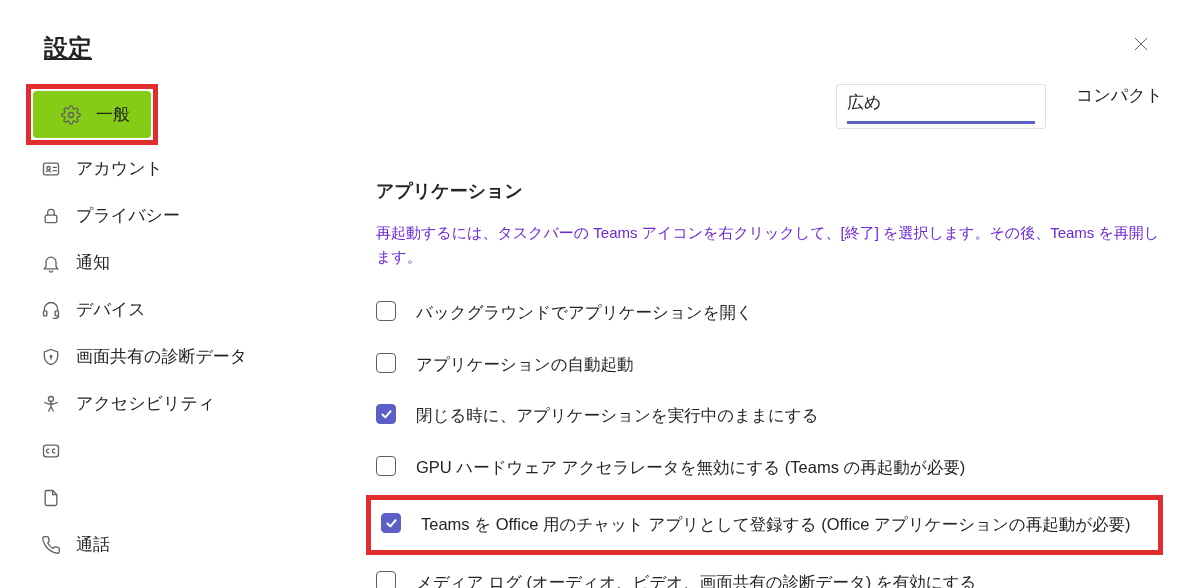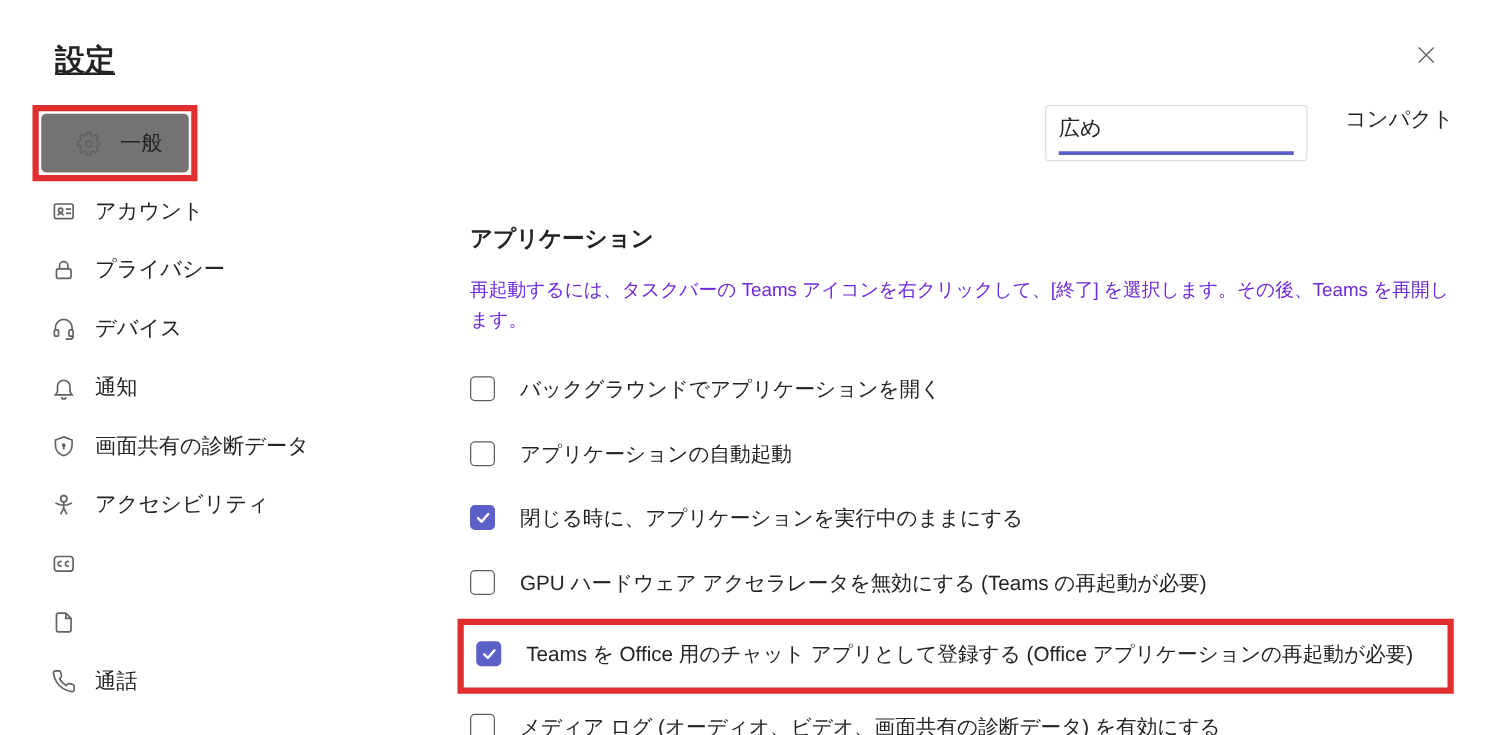--- a/index.html
+++ b/index.html
@@ -41,21 +41,21 @@
       display: flex;
       align-items: center;
       height: 47px;
       padding: 0 12px;
       border-radius: 4px;
       cursor: pointer;
       color: #252423;
       font-size: 17px;
     }
     .side-item.active {
-      background: #737373;
+      background: #84cc16;
       padding-left: 27px;
     }
     .side-item .icon {
       width: 22px;
       height: 22px;
       display: flex;
       align-items: center;
       justify-content: center;
       margin-right: 14px;
       color: #616161;
@@ -195,35 +195,35 @@
           <svg width="20" height="20" viewBox="0 0 24 24" fill="none" stroke="currentColor" stroke-width="1.6">
             <rect x="5" y="11" width="14" height="9" rx="2"></rect>
             <path d="M8 11V8a4 4 0 0 1 8 0v3"></path>
           </svg>
         </span>
         <span>プライバシー</span>
       </div>
       <div class="side-item">
         <span class="icon">
           <svg width="20" height="20" viewBox="0 0 24 24" fill="none" stroke="currentColor" stroke-width="1.6">
+            <path d="M18 16v-5a6 6 0 1 0-12 0v5l-2 3h16l-2-3zM10 21a2 2 0 0 0 4 0"></path>
+          </svg>
+        </span>
+        <span>通知</span>
+      </div>
+      <div class="side-item">
+        <span class="icon">
+          <svg width="20" height="20" viewBox="0 0 24 24" fill="none" stroke="currentColor" stroke-width="1.6">
             <path d="M4 13v-2a8 8 0 0 1 16 0v2"></path>
             <rect x="3" y="13" width="4" height="6" rx="1"></rect>
             <rect x="17" y="13" width="4" height="6" rx="1"></rect>
             <path d="M21 19a3 3 0 0 1-3 3h-4"></path>
           </svg>
         </span>
         <span>デバイス</span>
-      </div>
-      <div class="side-item">
-        <span class="icon">
-          <svg width="20" height="20" viewBox="0 0 24 24" fill="none" stroke="currentColor" stroke-width="1.6">
-            <path d="M18 16v-5a6 6 0 1 0-12 0v5l-2 3h16l-2-3zM10 21a2 2 0 0 0 4 0"></path>
-          </svg>
-        </span>
-        <span>通知</span>
       </div>
       <div class="side-item">
         <span class="icon">
           <svg width="20" height="20" viewBox="0 0 24 24" fill="none" stroke="currentColor" stroke-width="1.6">
             <path d="M12 3l8 3v5c0 5-3.4 9.3-8 10-4.6-.7-8-5-8-10V6l8-3z"></path>
             <circle cx="12" cy="11" r="1" fill="currentColor"></circle>
             <path d="M12 12v3"></path>
           </svg>
         </span>
         <span>画面共有の診断データ</span>

